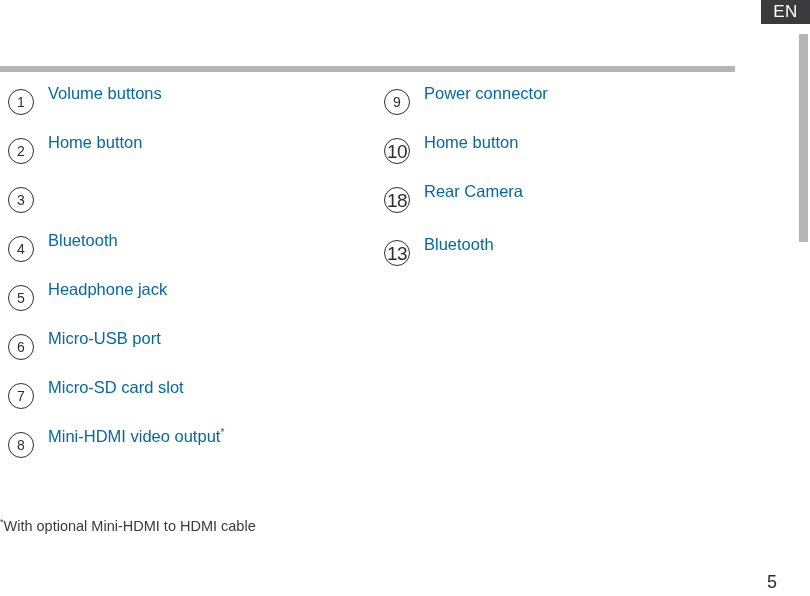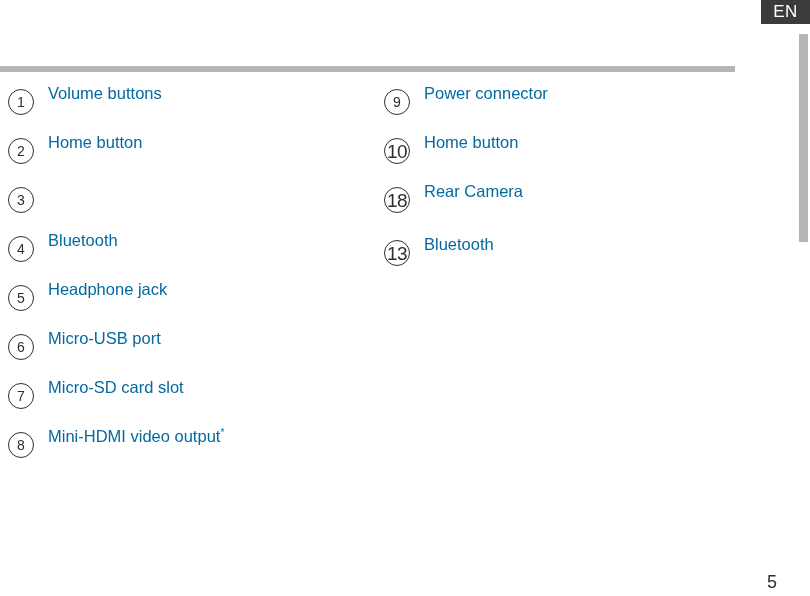--- a/index.html
+++ b/index.html
@@ -218,20 +218,21 @@
       <span class="item-label">Rear Camera</span>
     </div>
 
     <div class="legend-item gap-lg">
       <span class="num-badge wide">13</span>
       <span class="item-label">Bluetooth</span>
     </div>
 
   </div>
 
+  <div class="footnote"><sup>*</sup><span>With optional Mini-HDMI to HDMI cable</span></div>
 
   <div class="page-number">5</div>
 
 </div>
 
 <div class="lang-badge">
   <span>EN</span>
 </div>
 
 <div class="scrollbar-track">

